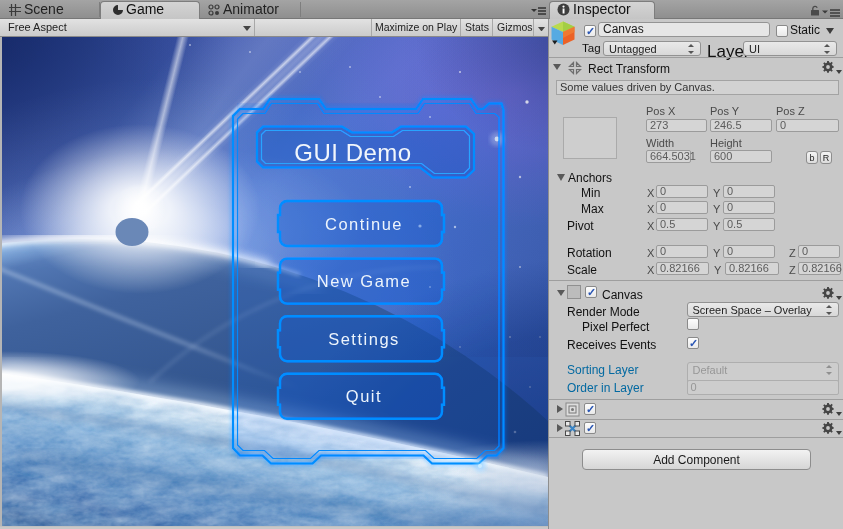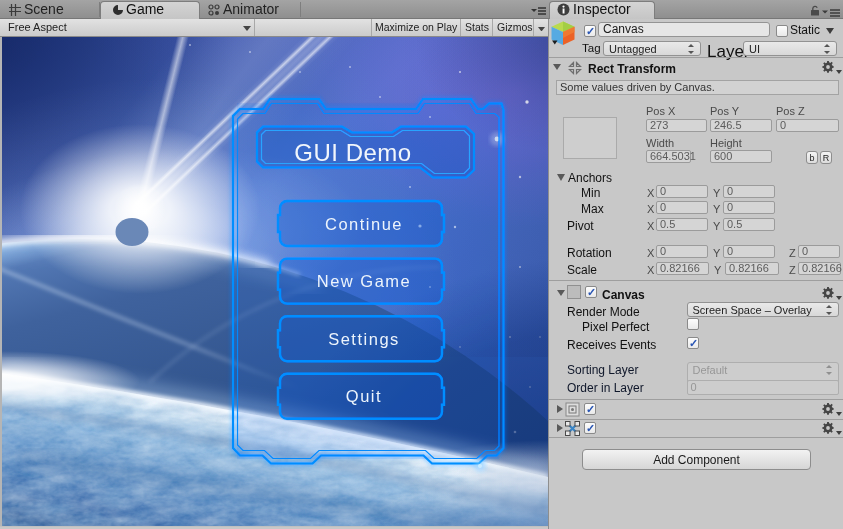--- a/index.html
+++ b/index.html
@@ -10,22 +10,22 @@
 .tabtxt.dim{color:#222}
 .vsep{position:absolute;top:2px;height:15px;width:1px;background:#7e7e7e}
 #toolbar{left:0;top:19px;width:548px;height:18px;background:linear-gradient(#e2e2e2,#cbcbcb);border-bottom:1px solid #8a8a8a}
 .tbtxt{font-size:11px;color:#222;line-height:17px;position:absolute;white-space:nowrap}
 .tbsep{position:absolute;top:0;height:17px;width:1px;background:#a8a8a8}
 #scene{left:0;top:37px;width:548px;height:490px;overflow:hidden}
 #scene svg{filter:saturate(1.28)}
 #insp{left:548px;top:19px;width:295px;height:510px;background:#c8c8c8;border-left:1px solid #8e8e8e}
 .lbl{font-size:11px;color:#333;position:absolute;white-space:nowrap}
 .lbl2{font-size:12px;color:#111;position:absolute;white-space:nowrap}
-.bold{font-weight:bold}
-.gray{color:#0f172a}
+.bold{font-weight:normal}
+.gray{color:#0369a1}
 .field{position:absolute;background:#d5d5d5;border:1px solid #9b9b9b;border-radius:2px;font-size:11px;color:#5c5c5c;padding:0 0 0 3px;line-height:11px}
 .drop{position:absolute;background:linear-gradient(#e9e9e9,#d8d8d8);border:1px solid #929292;border-radius:3px;font-size:11px;color:#222;padding-left:5px}
 .drop.dis{background:#cdcdcd;border-color:#aeaeae;color:#979797}
 .cb{position:absolute;width:12px;height:12px;background:linear-gradient(#fdfdfd,#e9e9e9);border:1px solid #8a8a8a;border-radius:2px}
 .sep{position:absolute;left:0;width:295px;height:1px;background:#9e9e9e}
 .tri-r{position:absolute;width:0;height:0;border-left:6px solid #595959;border-top:4px solid transparent;border-bottom:4px solid transparent}
 .tri-d{position:absolute;width:0;height:0;border-top:6px solid #595959;border-left:4px solid transparent;border-right:4px solid transparent}
 .updn{position:absolute;width:7px;height:10px}
 .updn:before{content:"";position:absolute;left:0;top:0;border-bottom:3.5px solid #555;border-left:3.5px solid transparent;border-right:3.5px solid transparent}
 .updn:after{content:"";position:absolute;left:0;bottom:0;border-top:3.5px solid #555;border-left:3.5px solid transparent;border-right:3.5px solid transparent}

